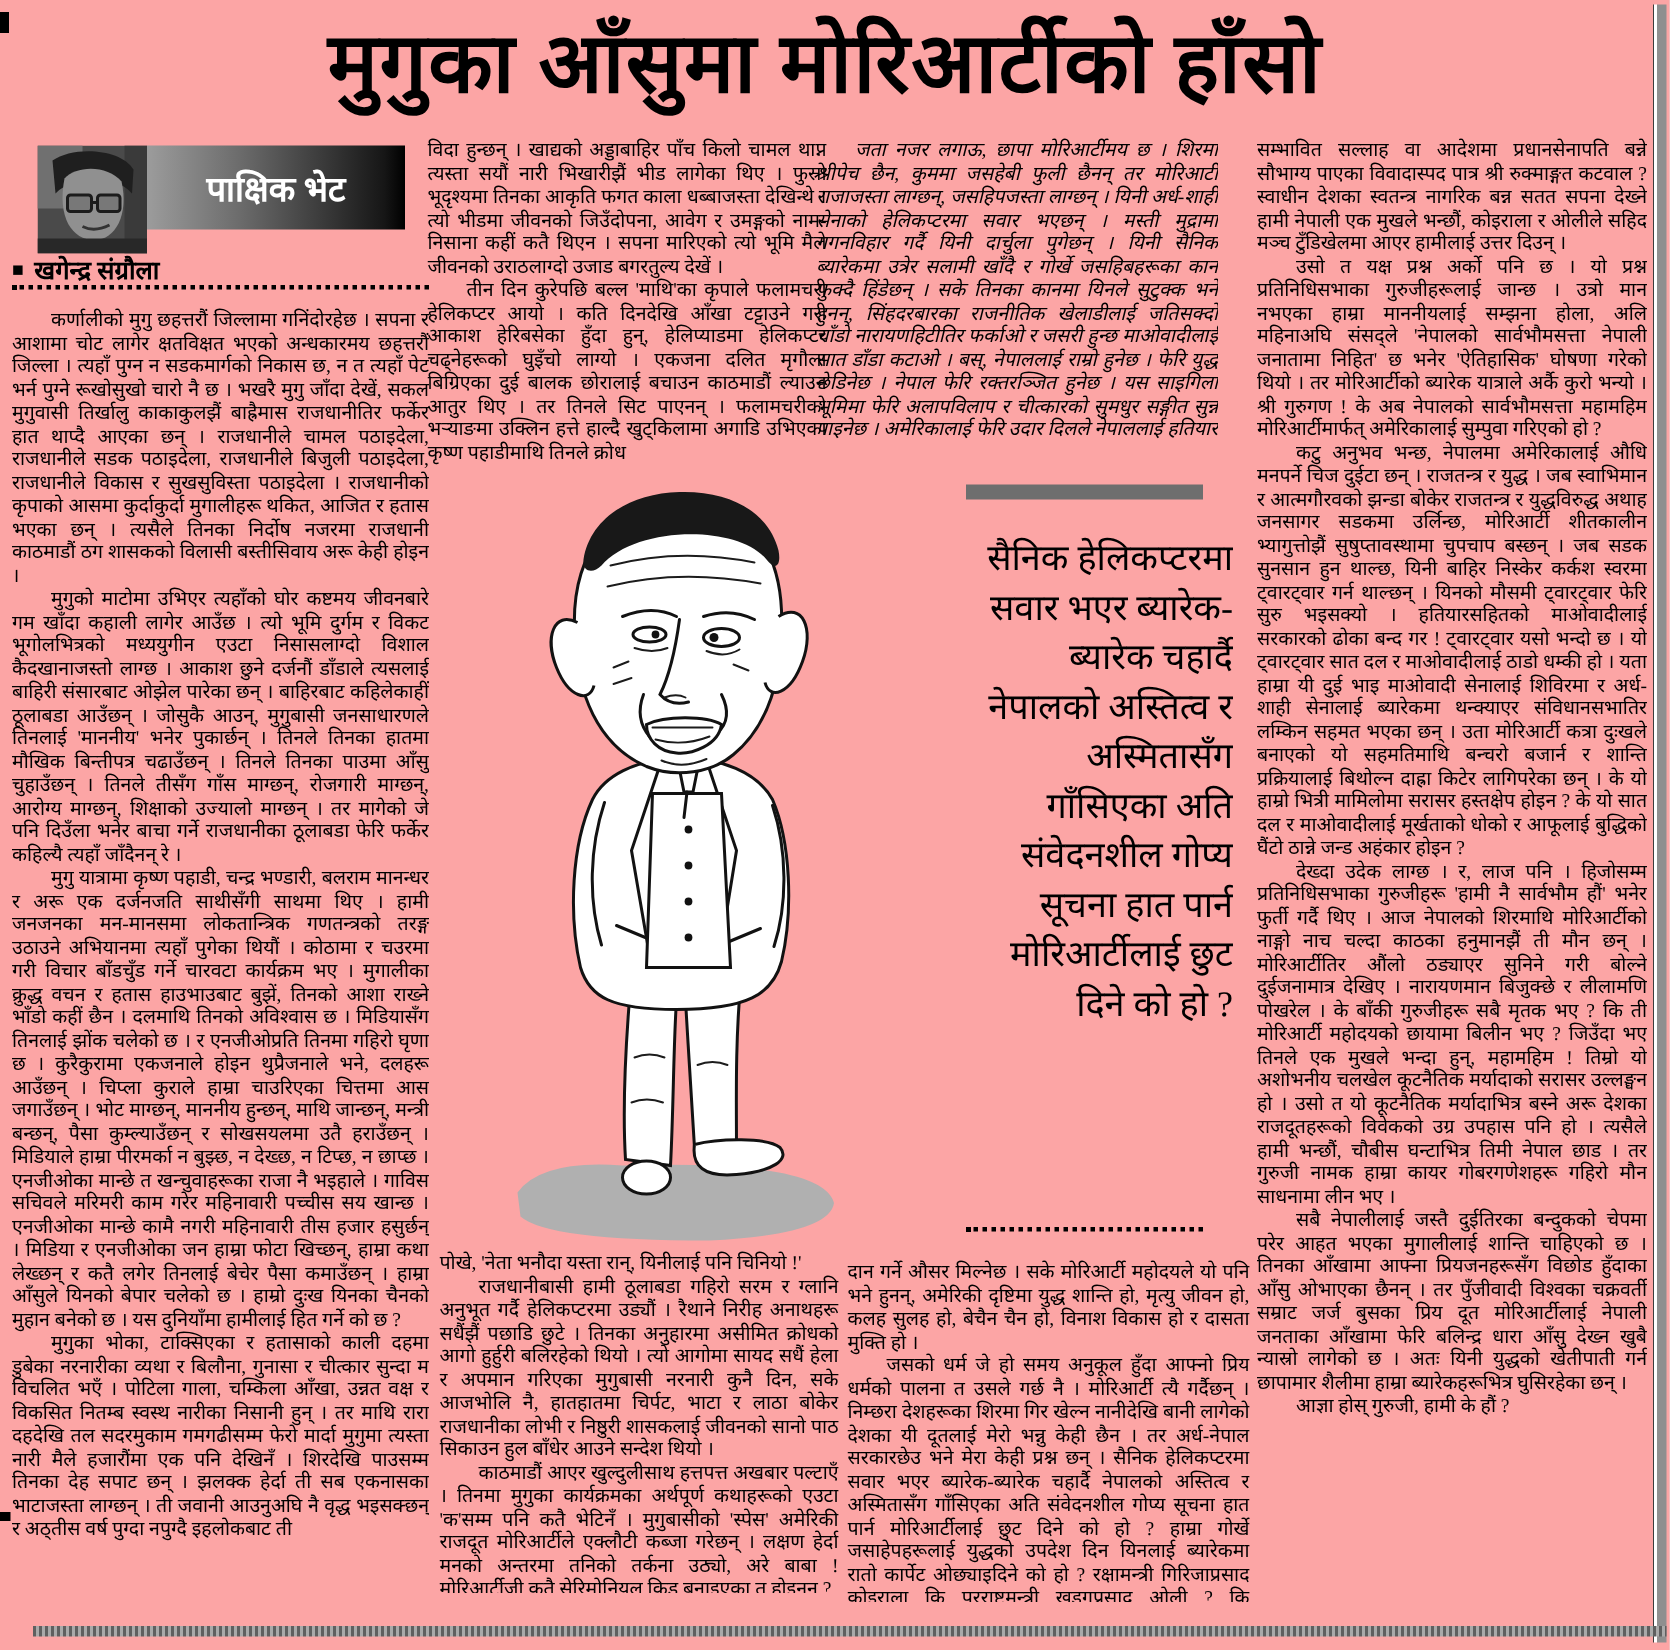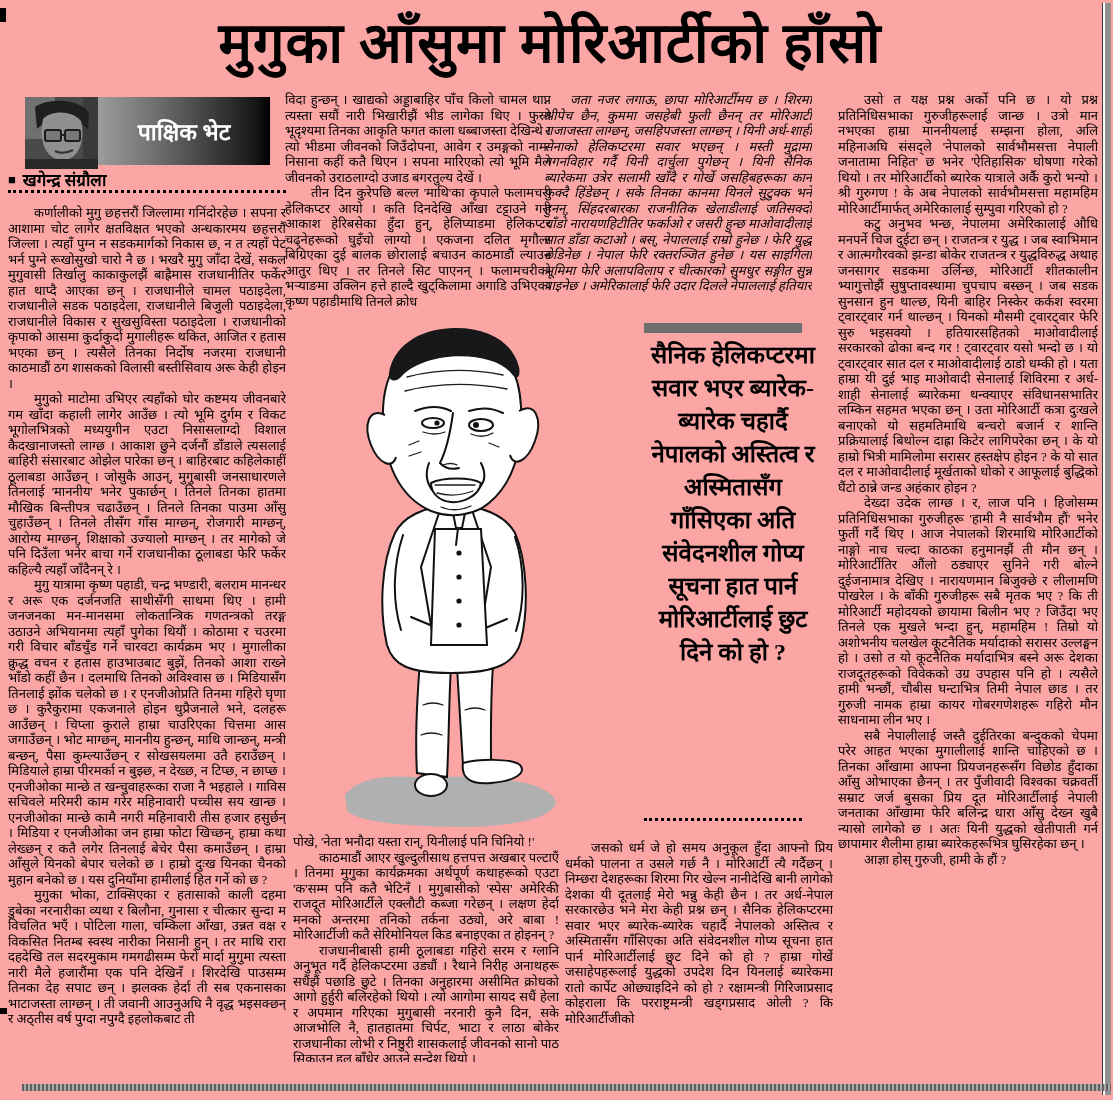--- a/index.html
+++ b/index.html
@@ -12,40 +12,40 @@
   
   #right-border{left:1102px;top:3px;width:9px;height:1092px;
     background:linear-gradient(90deg,#3c3c3c 0 1px,#ffffff 1px 3px,#8f8f8f 3px 9px);}
   #bottom-border{left:22px;top:1084px;width:1089px;height:7px;
     background:repeating-linear-gradient(90deg,#5f5f5f 0 2px,#a9a9a9 2px 4px);}
   #mark-topleft{left:0;top:8px;width:6px;height:14px;background:#000;}
   #mark-left{left:0;top:1008px;width:7px;height:6px;background:#000;}
   
   #byline-strip{left:25px;top:97px;width:245px;height:72px;display:flex;}
   #byline-photo{width:73px;height:72px;flex:0 0 auto;}
-  #byline-label-box{flex:1;height:68px;display:flex;align-items:center;justify-content:center;
+  #byline-label-box{flex:1;height:56px;display:flex;align-items:center;justify-content:center;
     background:linear-gradient(90deg,#9c9c9c 0%,#6d6d6d 35%,#161616 92%,#000 100%);}
   #byline-label{color:#fff;font-size:23px;font-weight:700;white-space:nowrap;}
   #author-row{left:8px;top:168px;width:278px;font-size:17px;font-weight:700;display:flex;align-items:center;gap:7px;}
   #author-bullet{font-size:13px;line-height:1;}
   #byline-dots{left:8px;top:190px;width:278px;height:0;border-top:3px dotted #000;}
   
   .col{position:absolute;font-size:13px;line-height:15.5px;text-align:justify;overflow:hidden;}
   .col p{margin:0;text-indent:26px;}
   .col p.cont{text-indent:0;}
   #col1{left:8px;top:205px;width:278px;height:863px;}
   #col2-top{left:285px;top:92px;width:266px;height:257px;}
   #col2-bottom{left:293px;top:834px;width:266px;height:228px;}
   #col3-top{left:544px;top:92px;width:268px;height:231px;font-style:italic;}
   #col3-bottom{left:565px;top:840px;width:268px;height:228px;}
   #col4{left:838px;top:92px;width:260px;height:976px;}
   
   #pq-bar{left:644px;top:323px;width:158px;height:10px;background:#6e6e6e;}
-  #pq-text{left:644px;top:339px;width:178px;height:472px;font-size:24px;line-height:33px;
-           font-weight:700;text-align:center;overflow:hidden;}
+  #pq-text{left:644px;top:357px;width:178px;height:472px;font-size:24px;line-height:33px;
+           font-weight:400;text-align:right;overflow:hidden;}
   #pq-dots{left:644px;top:818px;width:158px;height:0;border-top:3px dotted #000;}
   
   #cartoon{left:323px;top:315px;width:265px;height:525px;}
   svg .ln{fill:none;stroke:#121212;stroke-width:2;stroke-linecap:round;}
   svg .thin{fill:none;stroke:#1c1c1c;stroke-width:1.3;stroke-linecap:round;}
   svg .wh{fill:#ffffff;stroke:#121212;stroke-width:2;}
 </style>
 </head>
 <body>
 
@@ -89,37 +89,39 @@
     <p>मुगुका भोका, टाक्सिएका र हतासाको काली दहमा डुबेका नरनारीका व्यथा र बिलौना, गुनासा र चीत्कार सुन्दा म विचलित भएँ । पोटिला गाला, चम्किला आँखा, उन्नत वक्ष र विकसित नितम्ब स्वस्थ नारीका निसानी हुन् । तर माथि रारा दहदेखि तल सदरमुकाम गमगढीसम्म फेरो मार्दा मुगुमा त्यस्ता नारी मैले हजारौंमा एक पनि देखिनँ । शिरदेखि पाउसम्म तिनका देह सपाट छन् । झलक्क हेर्दा ती सब एकनासका भाटाजस्ता लाग्छन् । ती जवानी आउनुअघि नै वृद्ध भइसक्छन् र अठ्तीस वर्ष पुग्दा नपुग्दै इहलोकबाट ती</p>
   </div>
 
   <div class="col" id="col2-top">
     <p class="cont">विदा हुन्छन् । खाद्यको अड्डाबाहिर पाँच किलो चामल थाप्न त्यस्ता सयौं नारी भिखारीझैं भीड लागेका थिए । फुस्रो भूदृश्यमा तिनका आकृति फगत काला धब्बाजस्ता देखिन्थे । त्यो भीडमा जीवनको जिउँदोपना, आवेग र उमङ्गको नाम-निसाना कहीं कतै थिएन । सपना मारिएको त्यो भूमि मैले जीवनको उराठलाग्दो उजाड बगरतुल्य देखें ।</p>
     <p>तीन दिन कुरेपछि बल्ल 'माथि'का कृपाले फलामचरी हेलिकप्टर आयो । कति दिनदेखि आँखा टट्टाउने गरी आकाश हेरिबसेका हुँदा हुन्, हेलिप्याडमा हेलिकप्टर चढ्नेहरूको घुइँचो लाग्यो । एकजना दलित मृगौला बिग्रिएका दुई बालक छोरालाई बचाउन काठमाडौं ल्याउन आतुर थिए । तर तिनले सिट पाएनन् । फलामचरीको भर्‍याङमा उक्लिन हत्ते हाल्दै खुट्किलामा अगाडि उभिएका कृष्ण पहाडीमाथि तिनले क्रोध</p>
   </div>
 
   <div class="col" id="col2-bottom">
     <p class="cont">पोखे, 'नेता भनौदा यस्ता रान्, यिनीलाई पनि चिनियो !'</p>
+    <p>राजधानीबासी हामी ठूलाबडा गहिरो सरम र ग्लानि अनुभूत गर्दै हेलिकप्टरमा उड्यौं । रैथाने निरीह अनाथहरू सधैंझैं पछाडि छुटे । तिनका अनुहारमा असीमित क्रोधको आगो हुर्हुरी बलिरहेको थियो । त्यो आगोमा सायद सधैं हेला र अपमान गरिएका मुगुबासी नरनारी कुनै दिन, सके आजभोलि नै, हातहातमा चिर्पट, भाटा र लाठा बोकेर राजधानीका लोभी र निष्ठुरी शासकलाई जीवनको सानो पाठ सिकाउन हुल बाँधेर आउने सन्देश थियो ।</p>
     <p>काठमाडौं आएर खुल्दुलीसाथ हत्तपत्त अखबार पल्टाएँ । तिनमा मुगुका कार्यक्रमका अर्थपूर्ण कथाहरूको एउटा 'क'सम्म पनि कतै भेटिनँ । मुगुबासीको 'स्पेस' अमेरिकी राजदूत मोरिआर्टीले एक्लौटी कब्जा गरेछन् । लक्षण हेर्दा मनको अन्तरमा तनिको तर्कना उठ्यो, अरे बाबा ! मोरिआर्टीजी कतै सेरिमोनियल किड बनाइएका त होइनन् ?</p>
-    <p>राजधानीबासी हामी ठूलाबडा गहिरो सरम र ग्लानि अनुभूत गर्दै हेलिकप्टरमा उड्यौं । रैथाने निरीह अनाथहरू सधैंझैं पछाडि छुटे । तिनका अनुहारमा असीमित क्रोधको आगो हुर्हुरी बलिरहेको थियो । त्यो आगोमा सायद सधैं हेला र अपमान गरिएका मुगुबासी नरनारी कुनै दिन, सके आजभोलि नै, हातहातमा चिर्पट, भाटा र लाठा बोकेर राजधानीका लोभी र निष्ठुरी शासकलाई जीवनको सानो पाठ सिकाउन हुल बाँधेर आउने सन्देश थियो ।</p>
   </div>
 
   <div class="col" id="col3-top">
     <p>जता नजर लगाऊ, छापा मोरिआर्टीमय छ । शिरमा श्रीपेच छैन, कुममा जसहेबी फुली छैनन् तर मोरिआर्टी राजाजस्ता लाग्छन्, जसहिपजस्ता लाग्छन् । यिनी अर्ध-शाही सेनाको हेलिकप्टरमा सवार भएछन् । मस्ती मुद्रामा गगनविहार गर्दै यिनी दार्चुला पुगेछन् । यिनी सैनिक ब्यारेकमा उत्रेर सलामी खाँदै र गोर्खे जसहिबहरूका कान फुक्दै हिंडेछन् । सके तिनका कानमा यिनले सुटुक्क भने हुनन्, सिंहदरबारका राजनीतिक खेलाडीलाई जतिसक्दो चाँडो नारायणहिटीतिर फर्काओ र जसरी हुन्छ माओवादीलाई सात डाँडा कटाओ । बस्, नेपाललाई राम्रो हुनेछ । फेरि युद्ध छेडिनेछ । नेपाल फेरि रक्तरञ्जित हुनेछ । यस साइगिला भूमिमा फेरि अलापविलाप र चीत्कारको सुमधुर सङ्गीत सुन्न पाइनेछ । अमेरिकालाई फेरि उदार दिलले नेपाललाई हतियार</p>
   </div>
 
   <div class="abs" id="pq-bar"></div>
   <div class="abs" id="pq-text">सैनिक हेलिकप्टरमा सवार भएर ब्यारेक-ब्यारेक चहार्दै नेपालको अस्तित्व र अस्मितासँग गाँसिएका अति संवेदनशील गोप्य सूचना हात पार्न मोरिआर्टीलाई छुट दिने को हो ?</div>
   <div class="abs" id="pq-dots"></div>
 
   <div class="col" id="col3-bottom">
+    <p class="cont">दान गर्ने औसर मिल्नेछ । सके मोरिआर्टी महोदयले यो पनि भने हुनन्, अमेरिकी दृष्टिमा युद्ध शान्ति हो, मृत्यु जीवन हो, कलह सुलह हो, बेचैन चैन हो, विनाश विकास हो र दासता मुक्ति हो ।</p>
     <p>जसको धर्म जे हो समय अनुकूल हुँदा आफ्नो प्रिय धर्मको पालना त उसले गर्छ नै । मोरिआर्टी त्यै गर्दैछन् । निम्छरा देशहरूका शिरमा गिर खेल्न नानीदेखि बानी लागेको देशका यी दूतलाई मेरो भन्नु केही छैन । तर अर्ध-नेपाल सरकारछेउ भने मेरा केही प्रश्न छन् । सैनिक हेलिकप्टरमा सवार भएर ब्यारेक-ब्यारेक चहार्दै नेपालको अस्तित्व र अस्मितासँग गाँसिएका अति संवेदनशील गोप्य सूचना हात पार्न मोरिआर्टीलाई छुट दिने को हो ? हाम्रा गोर्खे जसाहेपहरूलाई युद्धको उपदेश दिन यिनलाई ब्यारेकमा रातो कार्पेट ओछ्याइदिने को हो ? रक्षामन्त्री गिरिजाप्रसाद कोइराला कि परराष्ट्रमन्त्री खड्गप्रसाद ओली ? कि मोरिआर्टीजीको</p>
   </div>
 
   <div class="col" id="col4">
+    <p class="cont">सम्भावित सल्लाह वा आदेशमा प्रधानसेनापति बन्ने सौभाग्य पाएका विवादास्पद पात्र श्री रुक्माङ्गत कटवाल ? स्वाधीन देशका स्वतन्त्र नागरिक बन्न सतत सपना देख्ने हामी नेपाली एक मुखले भन्छौं, कोइराला र ओलीले सहिद मञ्च टुँडिखेलमा आएर हामीलाई उत्तर दिउन् ।</p>
     <p>उसो त यक्ष प्रश्न अर्को पनि छ । यो प्रश्न प्रतिनिधिसभाका गुरुजीहरूलाई जान्छ । उत्रो मान नभएका हाम्रा माननीयलाई सम्झना होला, अलि महिनाअघि संसद्ले 'नेपालको सार्वभौमसत्ता नेपाली जनातामा निहित' छ भनेर 'ऐतिहासिक' घोषणा गरेको थियो । तर मोरिआर्टीको ब्यारेक यात्राले अर्कै कुरो भन्यो । श्री गुरुगण ! के अब नेपालको सार्वभौमसत्ता महामहिम मोरिआर्टीमार्फत् अमेरिकालाई सुम्पुवा गरिएको हो ?</p>
     <p>कटु अनुभव भन्छ, नेपालमा अमेरिकालाई औधि मनपर्ने चिज दुईटा छन् । राजतन्त्र र युद्ध । जब स्वाभिमान र आत्मगौरवको झन्डा बोकेर राजतन्त्र र युद्धविरुद्ध अथाह जनसागर सडकमा उर्लिन्छ, मोरिआर्टी शीतकालीन भ्यागुत्तोझैं सुषुप्तावस्थामा चुपचाप बस्छन् । जब सडक सुनसान हुन थाल्छ, यिनी बाहिर निस्केर कर्कश स्वरमा ट्वारट्वार गर्न थाल्छन् । यिनको मौसमी ट्वारट्वार फेरि सुरु भइसक्यो । हतियारसहितको माओवादीलाई सरकारको ढोका बन्द गर ! ट्वारट्वार यसो भन्दो छ । यो ट्वारट्वार सात दल र माओवादीलाई ठाडो धम्की हो । यता हाम्रा यी दुई भाइ माओवादी सेनालाई शिविरमा र अर्ध-शाही सेनालाई ब्यारेकमा थन्क्याएर संविधानसभातिर लम्किन सहमत भएका छन् । उता मोरिआर्टी कत्रा दुःखले बनाएको यो सहमतिमाथि बन्चरो बजार्न र शान्ति प्रक्रियालाई बिथोल्न दाह्रा किटेर लागिपरेका छन् । के यो हाम्रो भित्री मामिलोमा सरासर हस्तक्षेप होइन ? के यो सात दल र माओवादीलाई मूर्खताको धोको र आफूलाई बुद्धिको घैंटो ठान्ने जन्ड अहंकार होइन ?</p>
     <p>देख्दा उदेक लाग्छ । र, लाज पनि । हिजोसम्म प्रतिनिधिसभाका गुरुजीहरू 'हामी नै सार्वभौम हौं' भनेर फुर्ती गर्दै थिए । आज नेपालको शिरमाथि मोरिआर्टीको नाङ्गो नाच चल्दा काठका हनुमानझैं ती मौन छन् । मोरिआर्टीतिर औंलो ठड्याएर सुनिने गरी बोल्ने दुईजनामात्र देखिए । नारायणमान बिजुक्छे र लीलामणि पोखरेल । के बाँकी गुरुजीहरू सबै मृतक भए ? कि ती मोरिआर्टी महोदयको छायामा बिलीन भए ? जिउँदा भए तिनले एक मुखले भन्दा हुन्, महामहिम ! तिम्रो यो अशोभनीय चलखेल कूटनैतिक मर्यादाको सरासर उल्लङ्घन हो । उसो त यो कूटनैतिक मर्यादाभित्र बस्ने अरू देशका राजदूतहरूको विवेकको उग्र उपहास पनि हो । त्यसैले हामी भन्छौं, चौबीस घन्टाभित्र तिमी नेपाल छाड । तर गुरुजी नामक हाम्रा कायर गोबरगणेशहरू गहिरो मौन साधनामा लीन भए ।</p>
     <p>सबै नेपालीलाई जस्तै दुईतिरका बन्दुकको चेपमा परेर आहत भएका मुगालीलाई शान्ति चाहिएको छ । तिनका आँखामा आफ्ना प्रियजनहरूसँग विछोड हुँदाका आँसु ओभाएका छैनन् । तर पुँजीवादी विश्वका चक्रवर्ती सम्राट जर्ज बुसका प्रिय दूत मोरिआर्टीलाई नेपाली जनताका आँखामा फेरि बलिन्द्र धारा आँसु देख्न खुबै न्यास्रो लागेको छ । अतः यिनी युद्धको खेतीपाती गर्न छापामार शैलीमा हाम्रा ब्यारेकहरूभित्र घुसिरहेका छन् ।</p>
     <p>आज्ञा होस् गुरुजी, हामी के हौं ?</p>
   </div>
 
   <svg class="abs" id="cartoon" viewBox="0 0 265 525" xmlns="http://www.w3.org/2000/svg">
 
     <path d="M22 480 Q38 458 92 462 Q225 458 233 487 Q230 508 150 512 Q42 512 24 496 Z" fill="#b0b0b0"></path>

